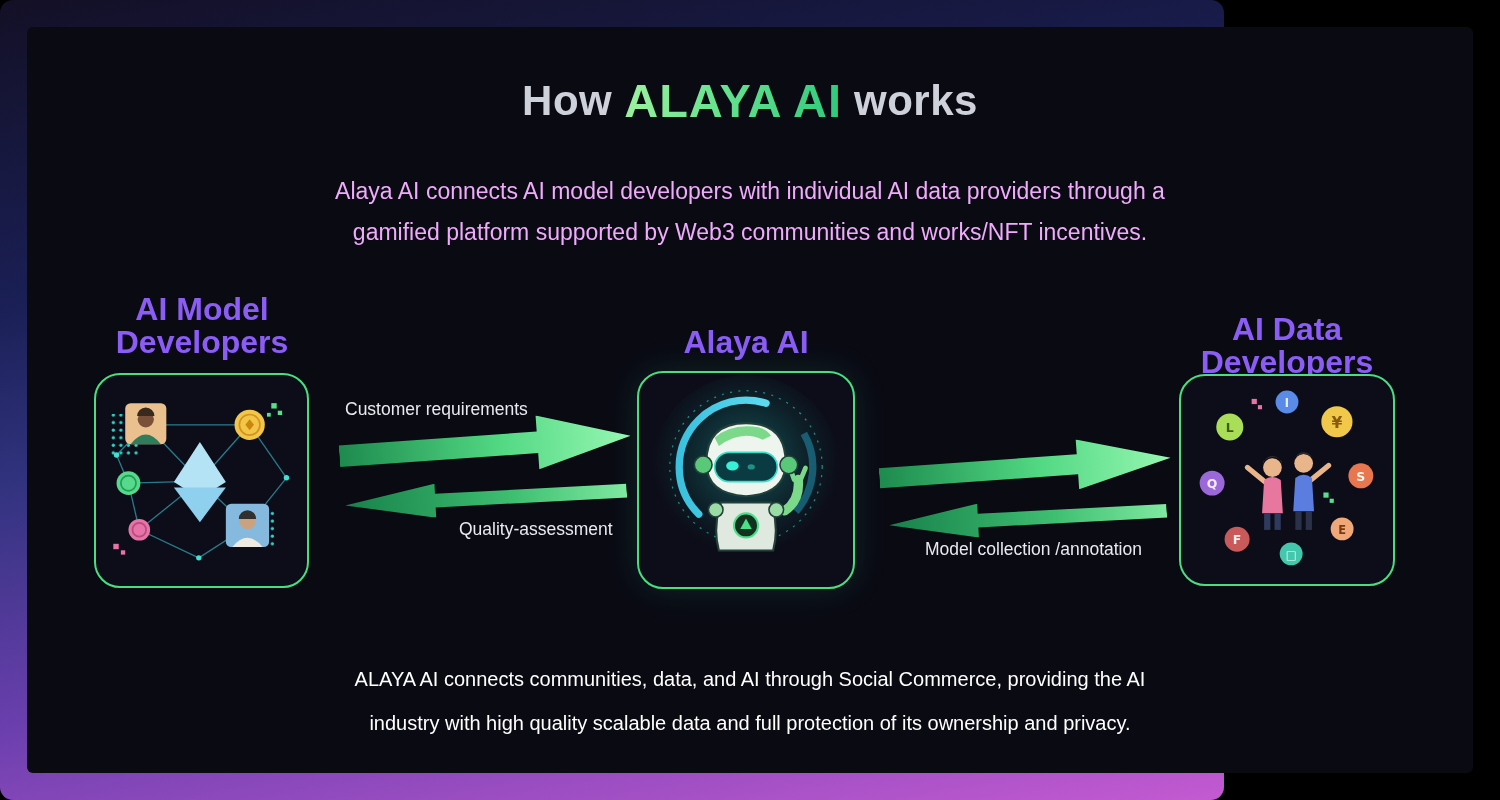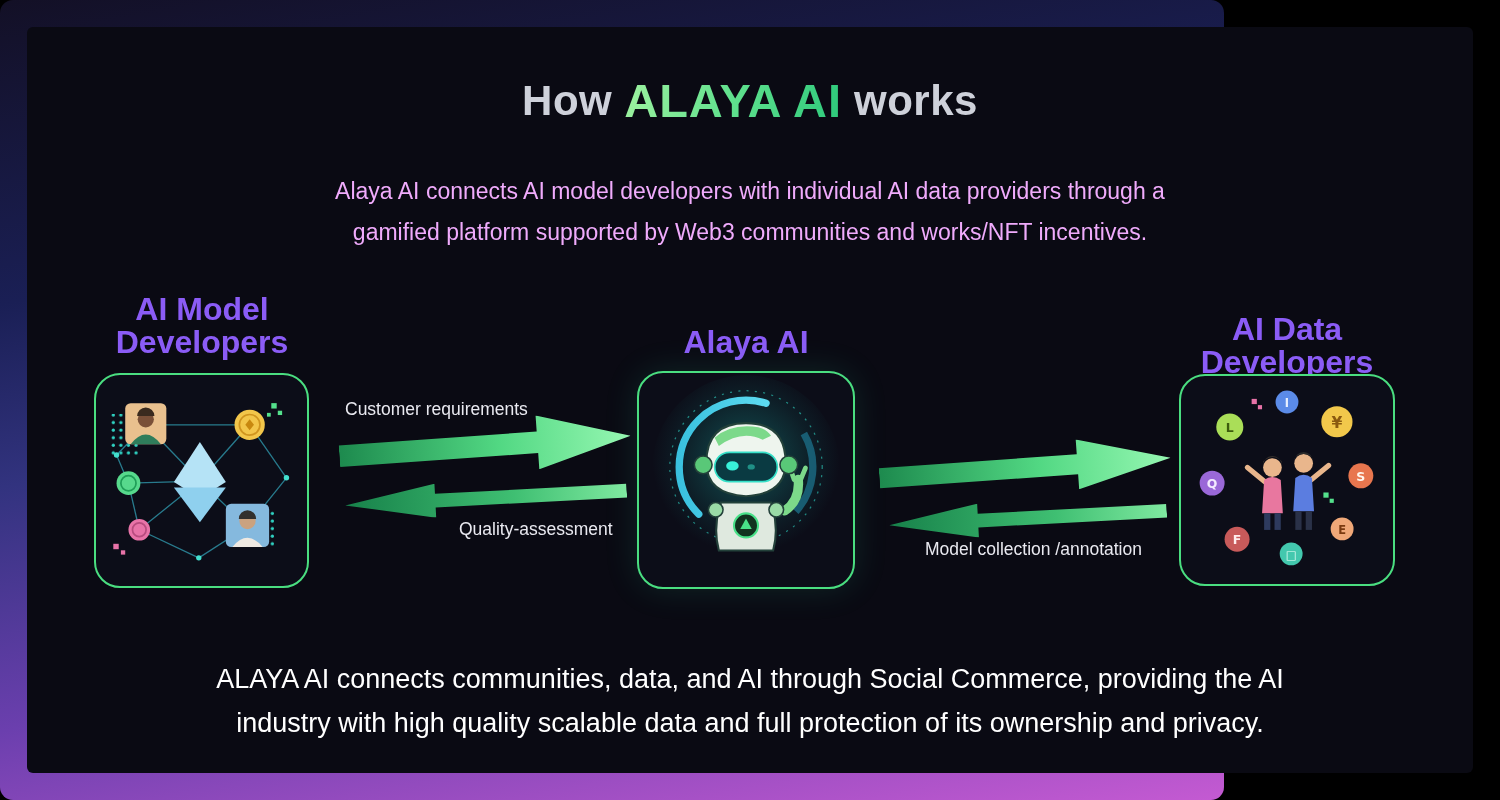--- a/index.html
+++ b/index.html
@@ -40,21 +40,21 @@
   .arrow-c{left:852px;top:416px;width:292px;height:50px;transform:rotate(-4deg);}
   .arrow-d{left:862px;top:474px;width:278px;height:34px;transform:rotate(-3deg);}
 
   .flow-label{position:absolute;color:#e9e9f0;font-size:17.5px;font-weight:400;}
   .flow-a{left:318px;top:372px;}
   .flow-b{left:432px;top:492px;}
   .flow-c{left:856px;top:368px;line-height:23px;}
   .flow-d{left:898px;top:512px;}
 
   .footer{position:absolute;left:0;top:630px;width:100%;text-align:center;
-    color:#ffffff;font-size:27px;line-height:44px;font-weight:400;}
+    color:#ffffff;font-size:20px;line-height:44px;font-weight:400;}
 </style>
 </head>
 <body>
 
 <div class="frame">
   <div class="canvas">
 
     <h1 class="title"><span>How</span><span class="brand">ALAYA AI</span><span>works</span></h1>
 
     <p class="subtitle">

